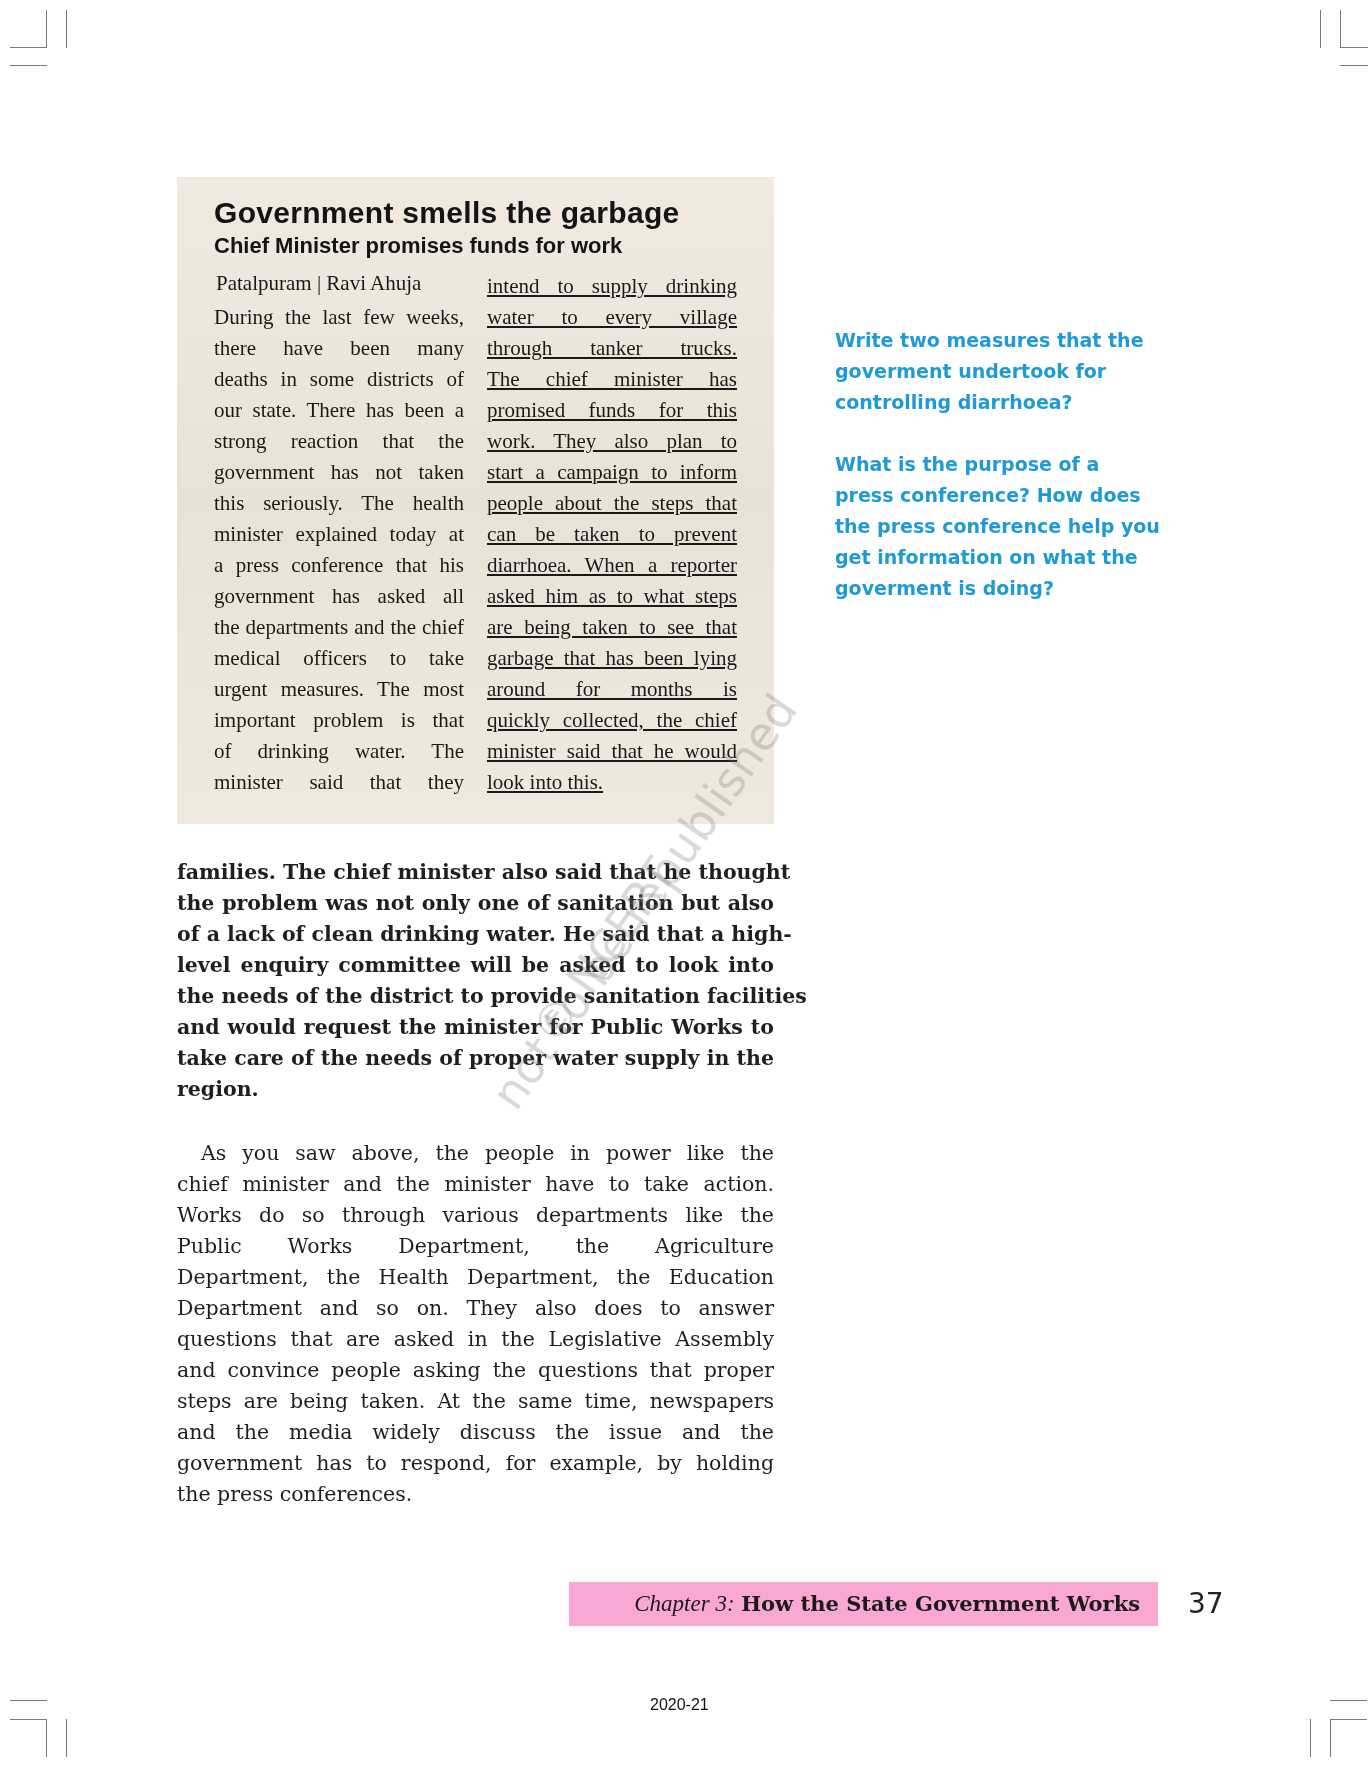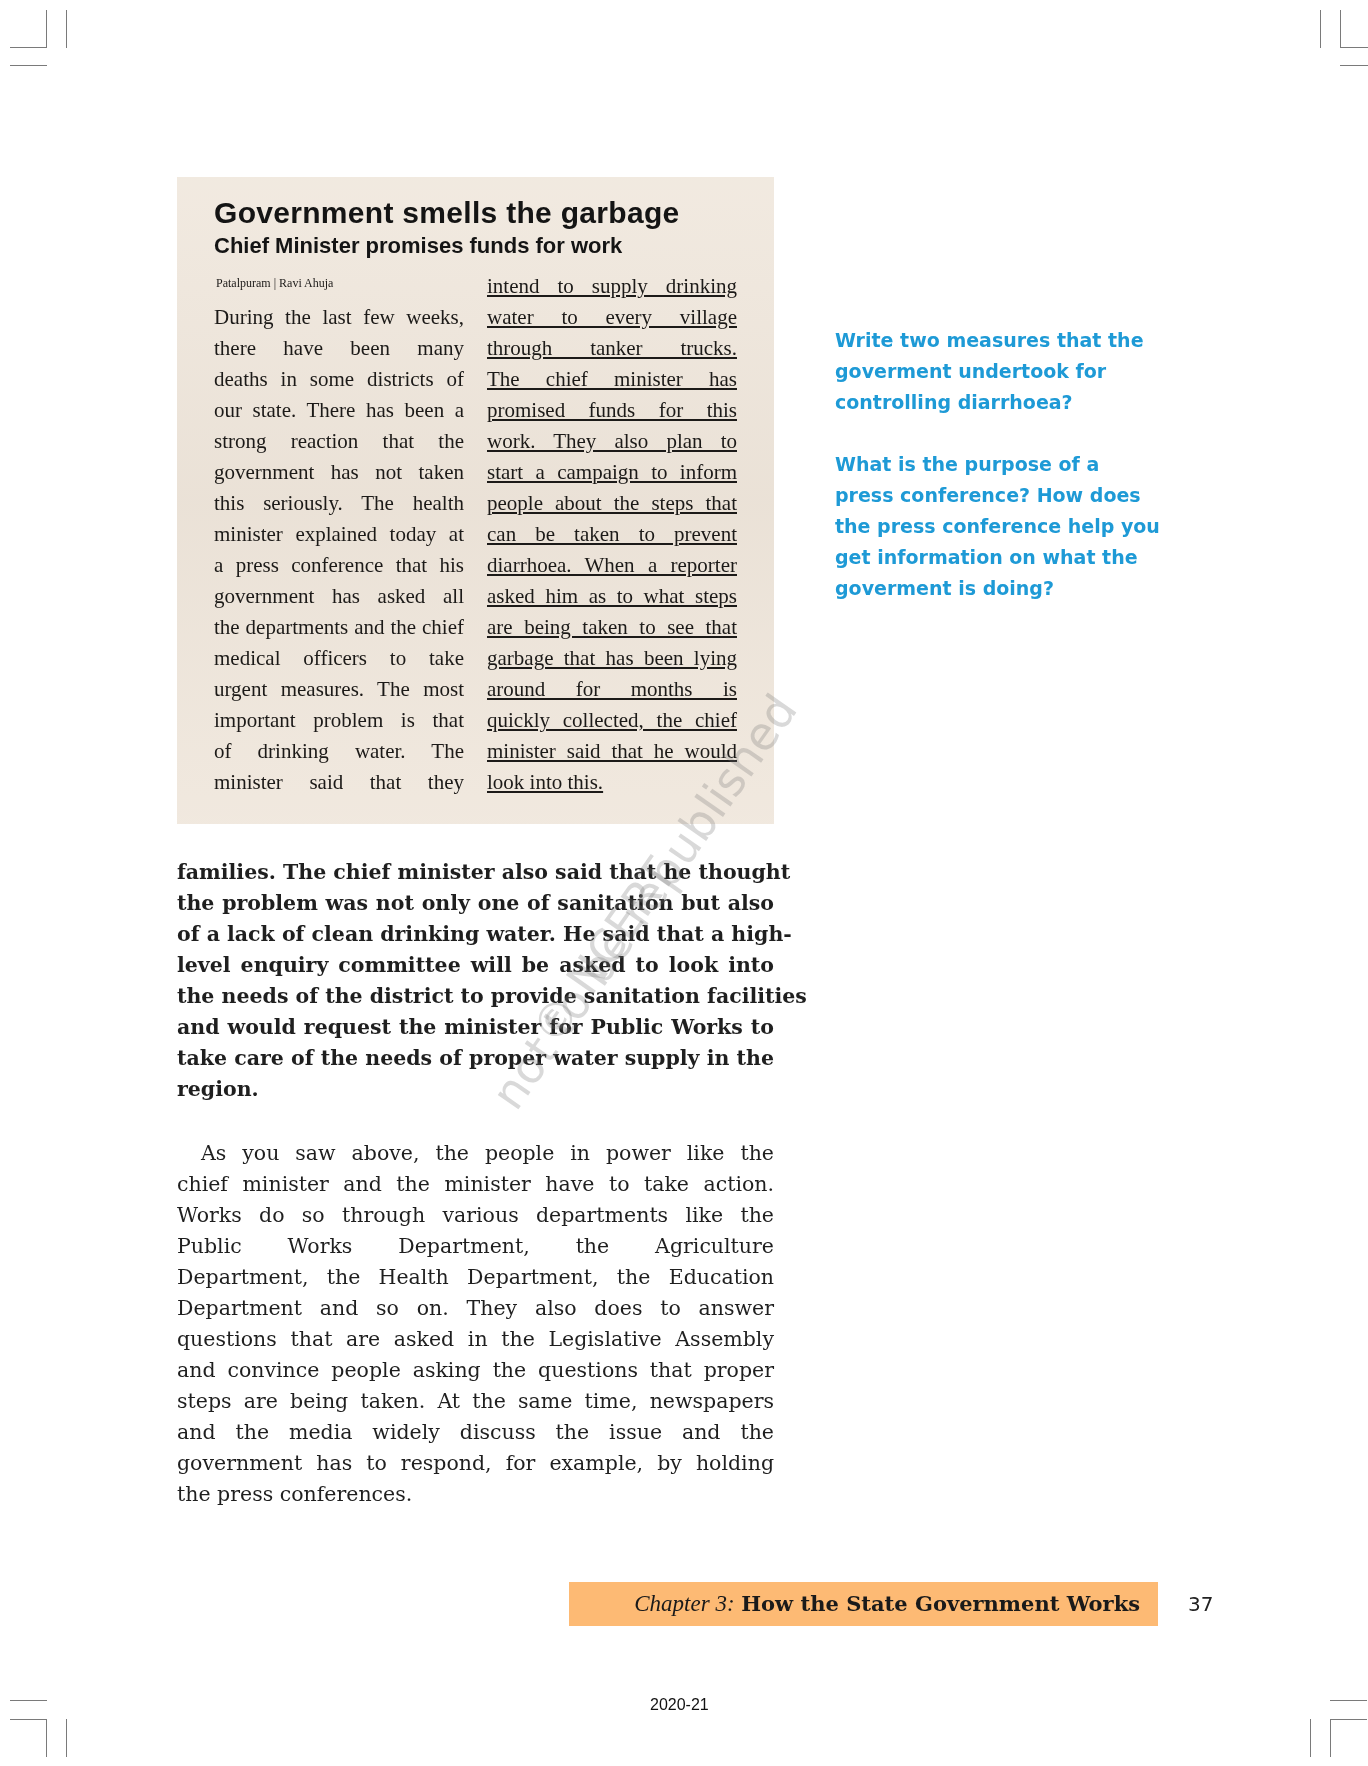--- a/index.html
+++ b/index.html
@@ -9,36 +9,36 @@
     position:absolute; left:177px; top:177px; width:597px; height:647px;
     background:#efe6db;
     background-image: linear-gradient(180deg, rgba(255,255,255,0.15), rgba(0,0,0,0.02) 50%, rgba(255,255,255,0.1));
   }
   .news-head { position:absolute; left:37px; top:18px; font-family:"Liberation Sans", sans-serif; color:#141414; }
   .headline { font-size:30px; font-weight:bold; letter-spacing:0.3px; line-height:36px; white-space:nowrap; }
   .subhead { font-size:22px; font-weight:bold; line-height:30px; white-space:nowrap; }
   .col { position:absolute; top:96px; width:250px; font-family:"Liberation Serif", serif; color:#1c1a18; }
   .col-left { left:37px; }
   .col-right { left:310px; top:94px;text-decoration:underline; }
-  .byline { font-size:12px; line-height:20px; margin:0 0 9px 2px; }
+  .byline { font-size:21px; line-height:20px; margin:0 0 9px 2px; }
   .nline { font-size:21px; line-height:31px; height:31px; white-space:nowrap; text-align:justify; text-align-last:justify; }
   .body-text { position:absolute; left:177px; width:597px; font-family:"DejaVu Serif", serif; color:#1f1f1f; font-size:20.5px; }
   .bline { height:31px; line-height:31px; white-space:nowrap; text-align:justify; text-align-last:justify; }
   .bline.last { text-align-last:left; }
   .p1 { top:857px;font-weight:bold; }
   .p2 { top:1138px; }
   .bline.indent { padding-left:24px; }
   .questions { position:absolute; left:811px; top:325px; width:330px; font-family:"DejaVu Sans", sans-serif; font-weight:bold; color:#1e9ad6; font-size:19px; }
   .qline { height:31px; line-height:31px; white-space:nowrap;margin-left:24px; }
   .qgap { height:31px; }
-  .footer-band { position:absolute; left:569px; top:1582px; width:589px; height:44px; background:#fdba74; }
+  .footer-band { position:absolute; left:569px; top:1582px; width:589px; height:44px; background:#f9a8d4; }
   .footer-text { position:absolute; right:18px; top:0; line-height:44px; font-family:"DejaVu Serif", serif; font-size:21px; color:#1a1a1a; white-space:nowrap; }
   .footer-text .ital { font-style:italic; font-family:"Liberation Serif", serif; font-size:23px; }
   .footer-text .bold { font-weight:bold; }
-  .page-num { position:absolute; left:1188px; top:1584px; line-height:40px; font-family:"DejaVu Sans", sans-serif; font-size:20px; color:#222; }
+  .page-num { position:absolute; left:1188px; top:1584px; line-height:40px; font-family:"DejaVu Sans", sans-serif; font-size:28px; color:#222; }
   .year { position:absolute; left:650px; top:1696px; font-family:"Liberation Sans", sans-serif; font-size:16px; color:#111; }
   .watermark { position:absolute; font-family:"DejaVu Sans", sans-serif; color:rgba(120,120,120,0.28); white-space:nowrap; transform-origin:left bottom; }
   .wm1 { left:565px; top:1000px; font-size:46px; transform:rotate(-55deg); }
   .wm2 { left:525px; top:1065px; font-size:46px; transform:rotate(-55deg); }
 </style>
 </head>
 <body>
 
 <div>
   <div class="crop" style="left:46px;top:10px;width:1px;height:38px;"></div>

